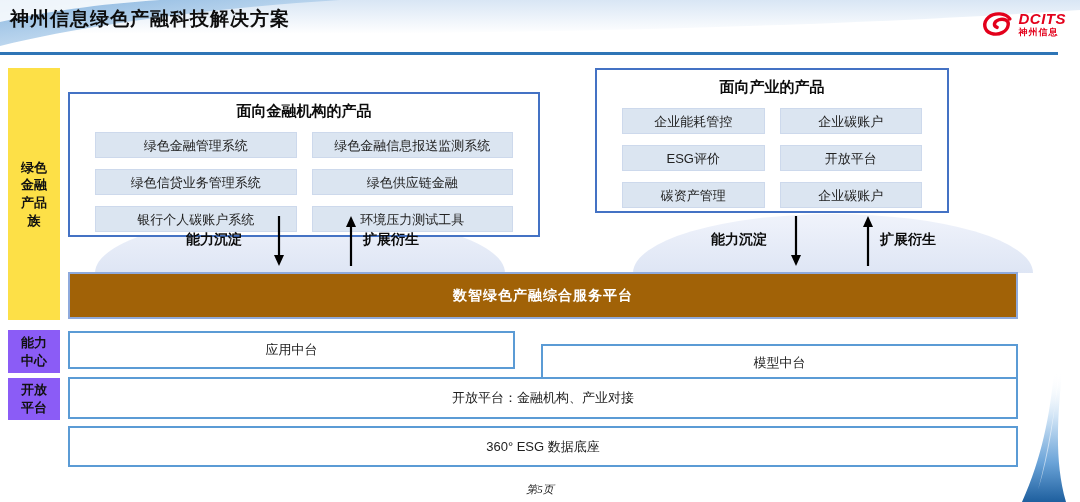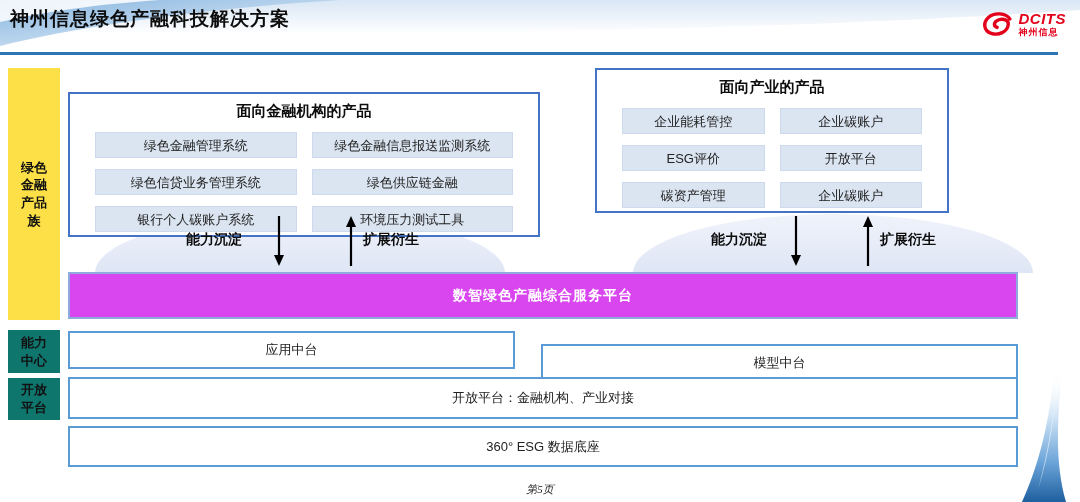--- a/index.html
+++ b/index.html
@@ -19,21 +19,21 @@
 
   .logo{position:absolute;right:14px;top:10px;z-index:2;display:flex;align-items:center;gap:4px;}
   .logo-text{display:flex;flex-direction:column;line-height:1;}
   .logo-name{font-size:15px;font-weight:700;font-style:italic;color:#e3001b;letter-spacing:.5px;}
   .logo-sub{font-size:9px;color:#e3001b;font-weight:700;margin-top:2px;letter-spacing:1px;}
 
   
   .rail{position:absolute;left:8px;width:52px;z-index:1;display:flex;align-items:center;justify-content:center;}
   .rail span{display:block;width:28px;text-align:center;font-size:13px;font-weight:700;line-height:1.35;word-break:break-all;color:#111;}
   .rail-family{top:68px;height:252px;background:#fde047;}
-  .rail-peach{background:#0f766e;}
+  .rail-peach{background:#8b5cf6;}
   .rail-cap{top:330px;height:43px;}
   .rail-open{top:378px;height:42px;}
   .rail-data{top:425px;height:42px;}
 
   
   .product-box{position:absolute;top:68px;height:145px;background:#fff;border:2px solid #4472c4;z-index:1;box-sizing:border-box;}
   .product-box.left{left:68px;width:472px;margin-top:24px;}
   .product-box.right{left:595px;width:354px;}
   .box-title{text-align:center;font-size:15px;font-weight:700;padding-top:8px;color:#0d0d0d;}
   .items-grid{display:grid;grid-template-columns:1fr 1fr;column-gap:15px;row-gap:11px;margin:11px 25px 0 25px;}
@@ -45,21 +45,21 @@
   .dome-clip.right{left:633px;width:400px;}
   .dome{width:100%;height:118px;border-radius:50%;background:linear-gradient(#f0f3fb,#ccd8ee);}
 
   
   .arrow{position:absolute;top:216px;z-index:1;}
   .arrow-label{position:absolute;top:231px;z-index:1;font-size:14px;font-weight:700;color:#0d0d0d;white-space:nowrap;}
 
   
   .platform-bar{
     position:absolute;left:68px;top:272px;width:950px;height:47px;z-index:1;box-sizing:border-box;
-    background:#d946ef;border:2px solid #8faadc;display:flex;align-items:center;justify-content:center;
+    background:#a16207;border:2px solid #8faadc;display:flex;align-items:center;justify-content:center;
     color:#fff;font-size:14px;font-weight:700;letter-spacing:1px;
   }
 
   .wrow{position:absolute;background:#fff;border:2px solid #5b9bd5;box-sizing:border-box;z-index:1;
     display:flex;align-items:center;justify-content:center;font-size:13px;color:#222;}
   .mid-a{left:68px;top:331px;width:447px;height:38px;}
   .mid-b{left:541px;top:344px;width:477px;height:38px;}
   .open-row{left:68px;top:377px;width:950px;height:42px;}
   .data-row{left:68px;top:426px;width:950px;height:41px;}
 

